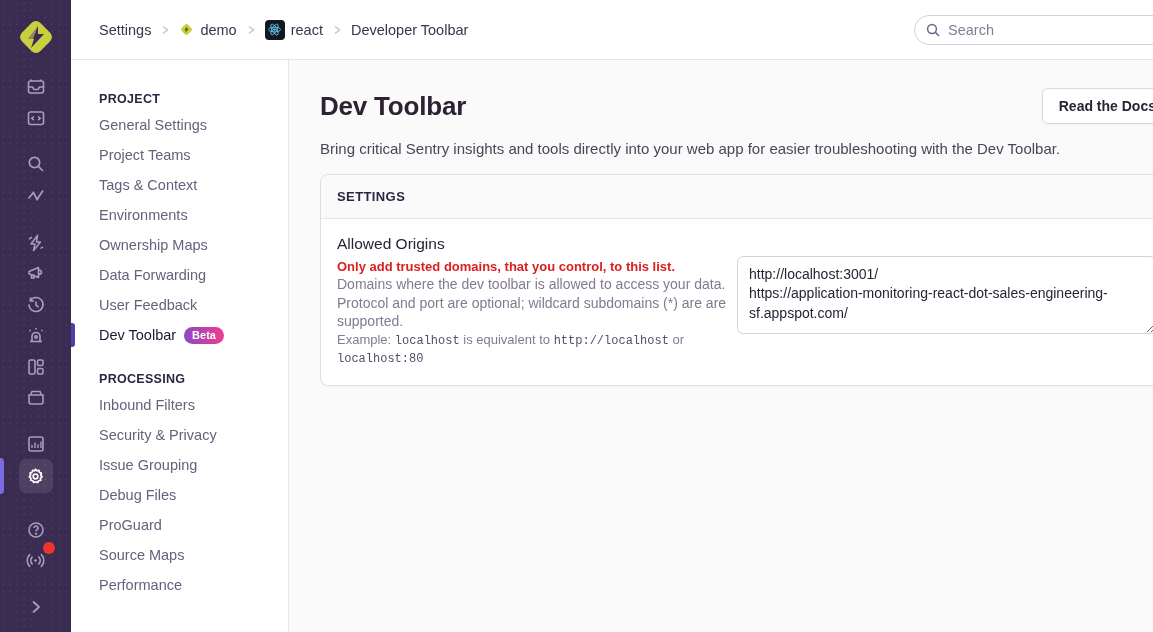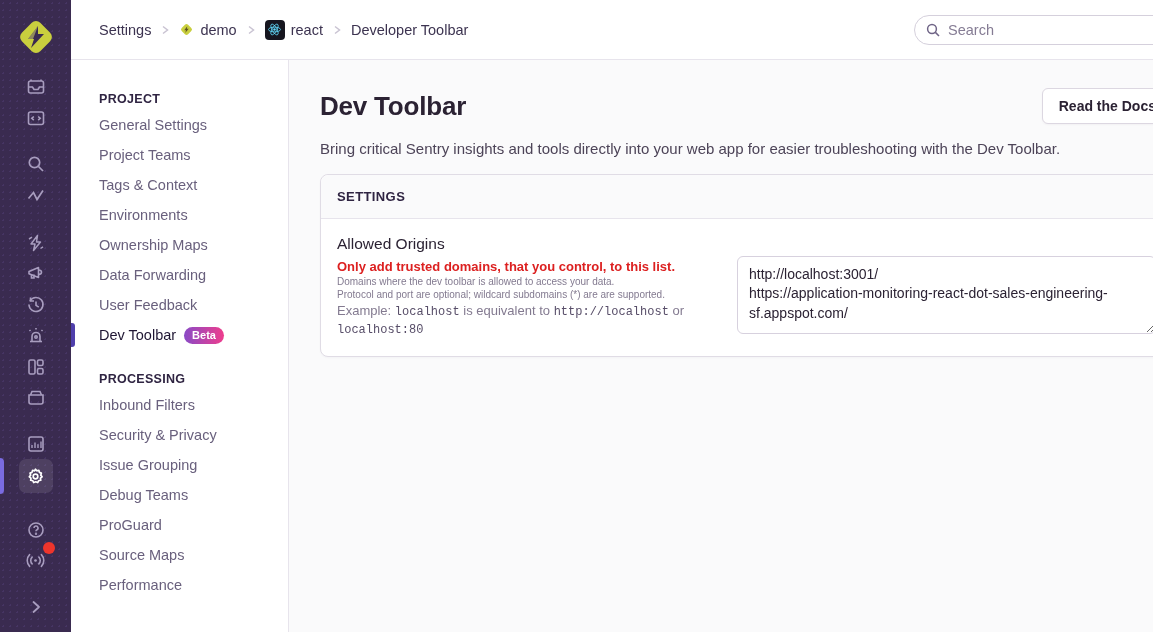--- a/index.html
+++ b/index.html
@@ -92,21 +92,21 @@
     box-shadow:0 1px 2px rgba(43,34,51,0.03);
   }
   .panel-header {
     background:#fafafb; border-bottom:1px solid #e7e4ec; border-radius:8px 8px 0 0;
     padding:14px 16px; font-size:13px; font-weight:700; letter-spacing:.4px; color:#2f2442;
   }
   .panel-body { display:flex; align-items:flex-start; padding:16px 16px 18px; }
   .field-left { width:400px; flex:0 0 400px; }
   .field-label { font-size:15.5px; color:#2b2233; margin-bottom:5px; }
   .field-warning { font-size:13px; font-weight:700; color:#dc2020; line-height:1.32; }
-  .field-help { font-size:10px; color:#837a90; line-height:1.33; }
+  .field-help { font-size:14px; color:#837a90; line-height:1.33; }
   .field-help code, .field-example code {
     font-family:"Liberation Mono","DejaVu Sans Mono",monospace; font-size:12px; color:#574d68;
   }
   .field-example { font-size:13px; color:#837a90; line-height:1.35; }
   .field-right { margin-left:auto; margin-top:21px; }
   .origins-textarea {
     width:419px; height:78px; border:1px solid #d7d1de; border-radius:6px; background:#fff;
     padding:8px 11px; font-family:"Liberation Sans",sans-serif; font-size:14px; line-height:1.38;
     color:#2b2233; resize:both; outline:none;
   }
@@ -318,21 +318,21 @@
       <div class="settings-nav-item">
           <span>Inbound Filters</span>
         </div>
       <div class="settings-nav-item">
           <span>Security &amp; Privacy</span>
         </div>
       <div class="settings-nav-item">
           <span>Issue Grouping</span>
         </div>
       <div class="settings-nav-item">
-          <span>Debug Teams</span>
+          <span>Debug Files</span>
         </div>
       <div class="settings-nav-item">
           <span>ProGuard</span>
         </div>
       <div class="settings-nav-item">
           <span>Source Maps</span>
         </div>
       <div class="settings-nav-item">
           <span>Performance</span>
         </div>

